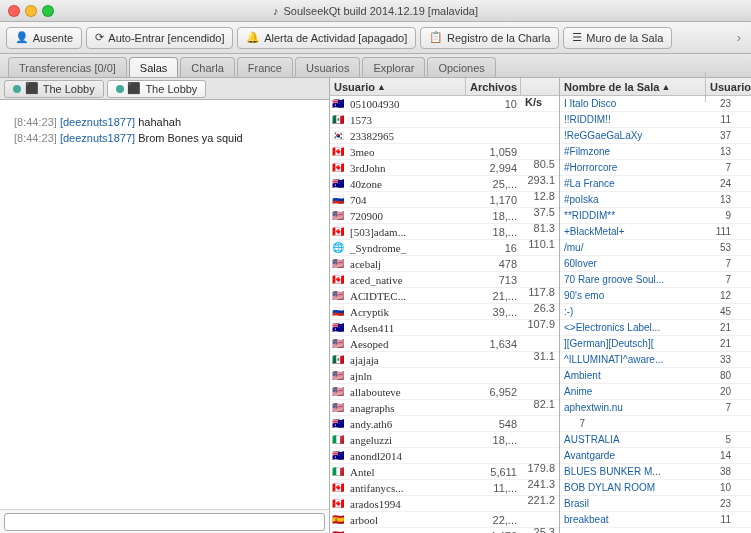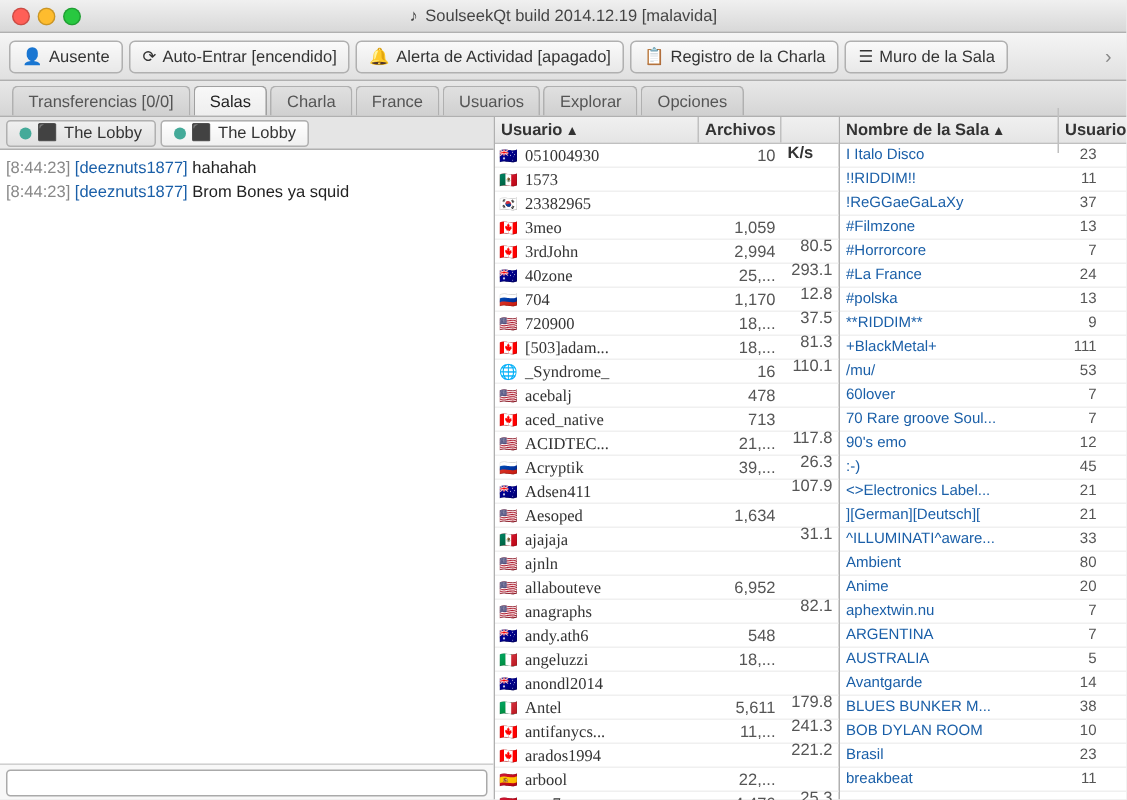--- a/index.html
+++ b/index.html
@@ -155,21 +155,21 @@
       border-radius: 50%;
       background: #4a9;
       display: inline-block;
     }
 
     
     .chat-messages {
       flex: 1;
       background: #fff;
       overflow-y: auto;
-      padding: 4px;
+      padding: 14px;
       font-size: 11px;
       color: #222;
     }
     .chat-msg { line-height: 16px; word-break: break-all; }
     .chat-timestamp { color: #888; }
     .chat-user { color: #1a5fa8; font-weight: 500; }
 
     
     .chat-input-area {
       height: 24px;
@@ -691,21 +691,20 @@
   </div>
         <div class="room-row">
     <span class="r-name">Anime</span>
     <span class="r-users">20</span>
   </div>
         <div class="room-row">
     <span class="r-name">aphextwin.nu</span>
     <span class="r-users">7</span>
   </div>
         <div class="room-row">
-    <span class="r-name">ARGENTINA</span>
     <span class="r-users">7</span>
   </div>
         <div class="room-row">
     <span class="r-name">AUSTRALIA</span>
     <span class="r-users">5</span>
   </div>
         <div class="room-row">
     <span class="r-name">Avantgarde</span>
     <span class="r-users">14</span>
   </div>

